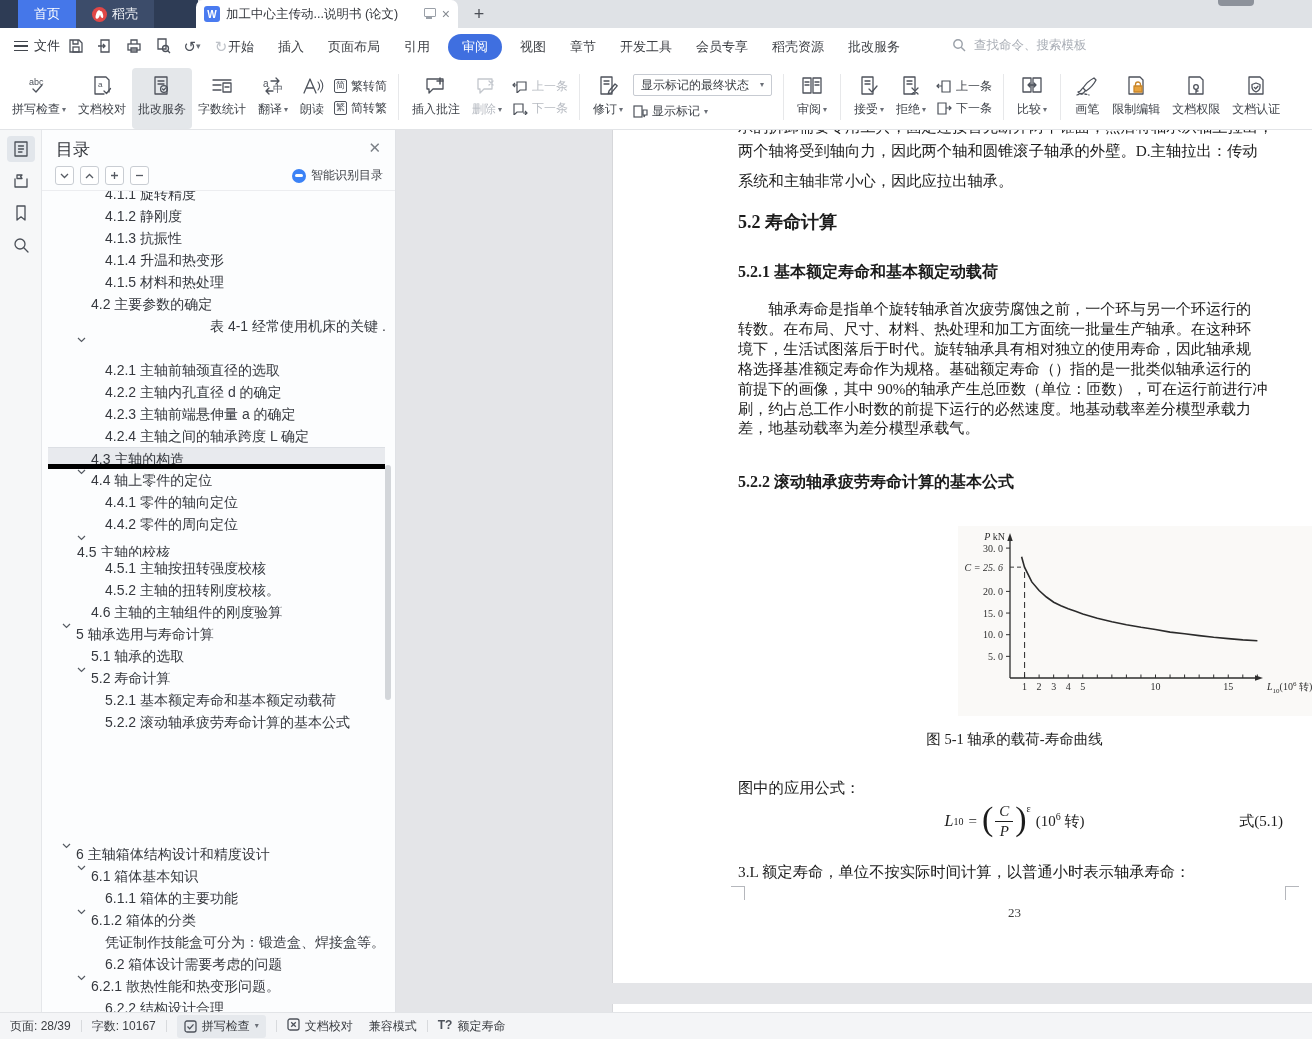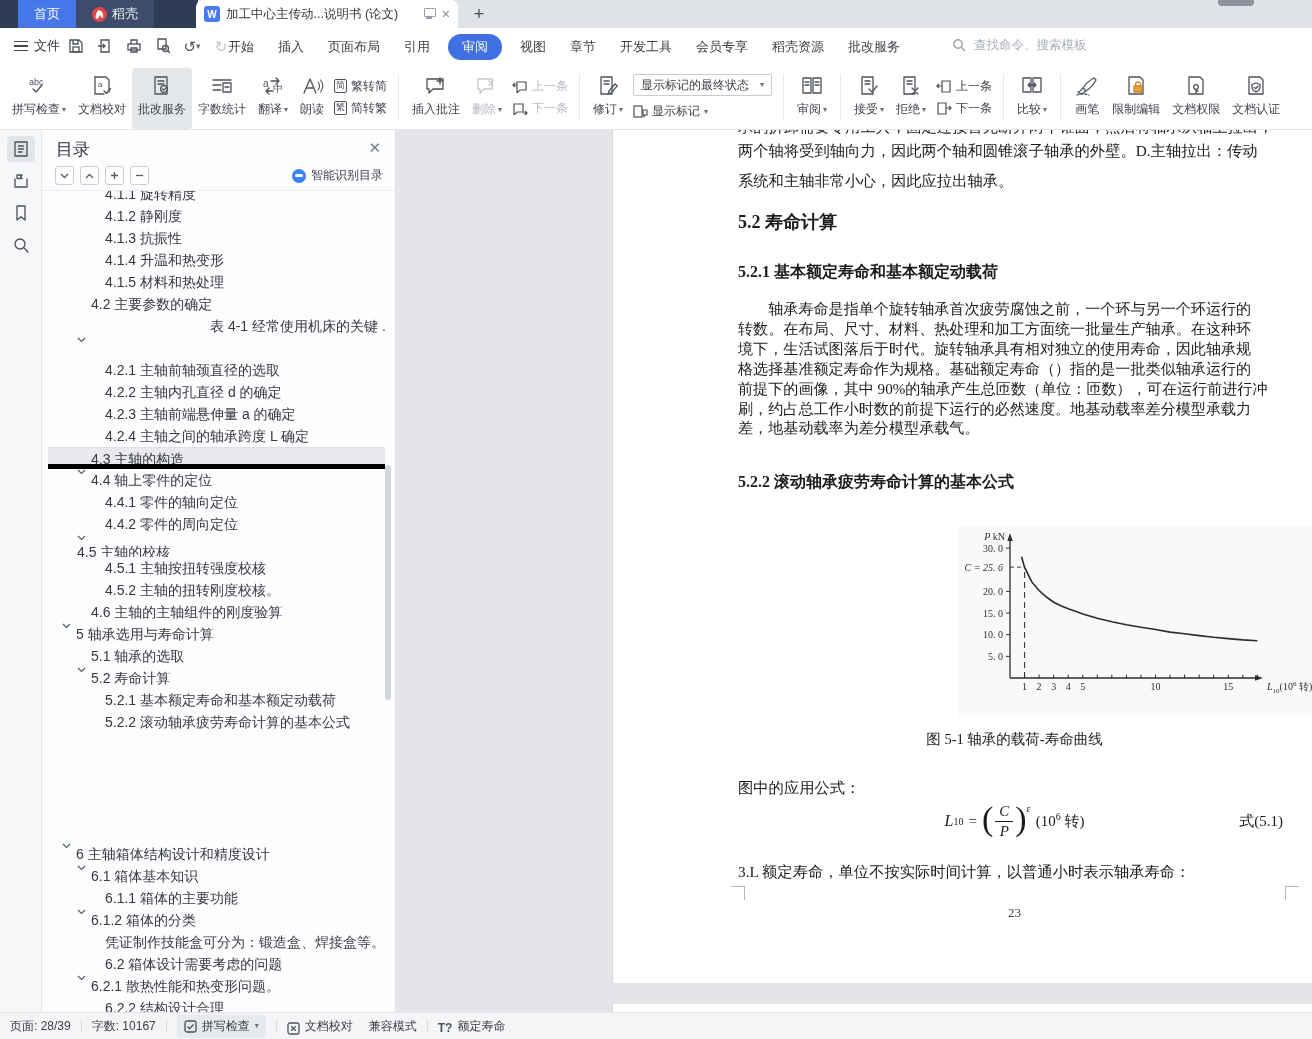--- a/index.html
+++ b/index.html
@@ -125,21 +125,21 @@
   .after-line{position:absolute;left:0;top:732px;font-size:15.3px;white-space:nowrap;}
   .mark{position:absolute;width:13px;height:13px;}
   .mark.l{left:-7px;top:756px;border-top:1px solid #b5b7bc;border-right:1px solid #b5b7bc;}
   .mark.r{left:547px;top:756px;border-top:1px solid #b5b7bc;border-left:1px solid #b5b7bc;}
   .page-no{position:absolute;left:0;top:768px;width:553px;text-align:center;font-size:13px;color:#3c3c3c;margin-top:7px;}
 
   
   .statusbar{position:absolute;left:0;top:1012px;width:1312px;height:27px;background:#f4f5f7;border-top:1px solid #e2e4e7;
     box-sizing:border-box;display:flex;align-items:center;padding-left:10px;font-size:12px;color:#3a3d42;}
   .sb-sep{width:1px;height:12px;background:#d8dadd;margin:0 10px;}
-  .sb-item{display:flex;align-items:flex-end;gap:5px;white-space:nowrap;}
+  .sb-item{display:flex;align-items:flex-start;gap:5px;white-space:nowrap;}
   .sb-chip{background:#e6e9ed;border-radius:3px;padding:3px 7px;display:flex;align-items:center;gap:5px;}
   .sb-item svg{stroke:#4d525b;fill:none;stroke-width:1.3;}
   .tq{font-weight:bold;font-size:12px;color:#4d525b;}
 </style>
 </head>
 <body>
 
 <div class="app">
 
   <div class="titlebar">

